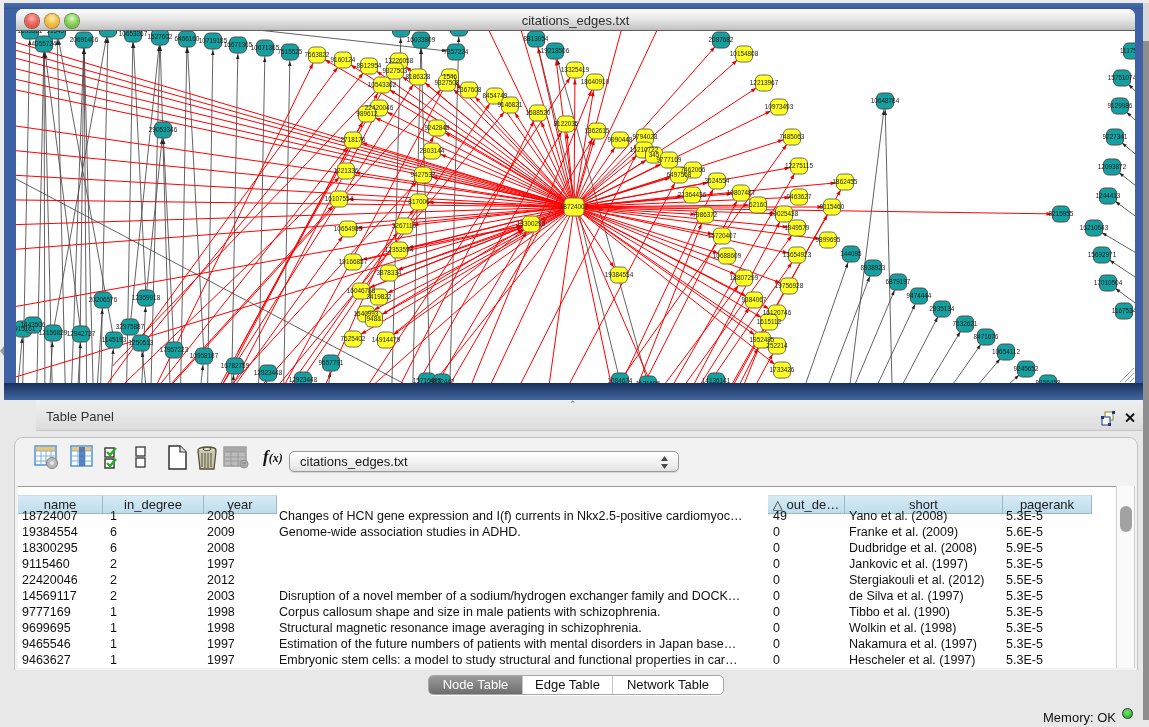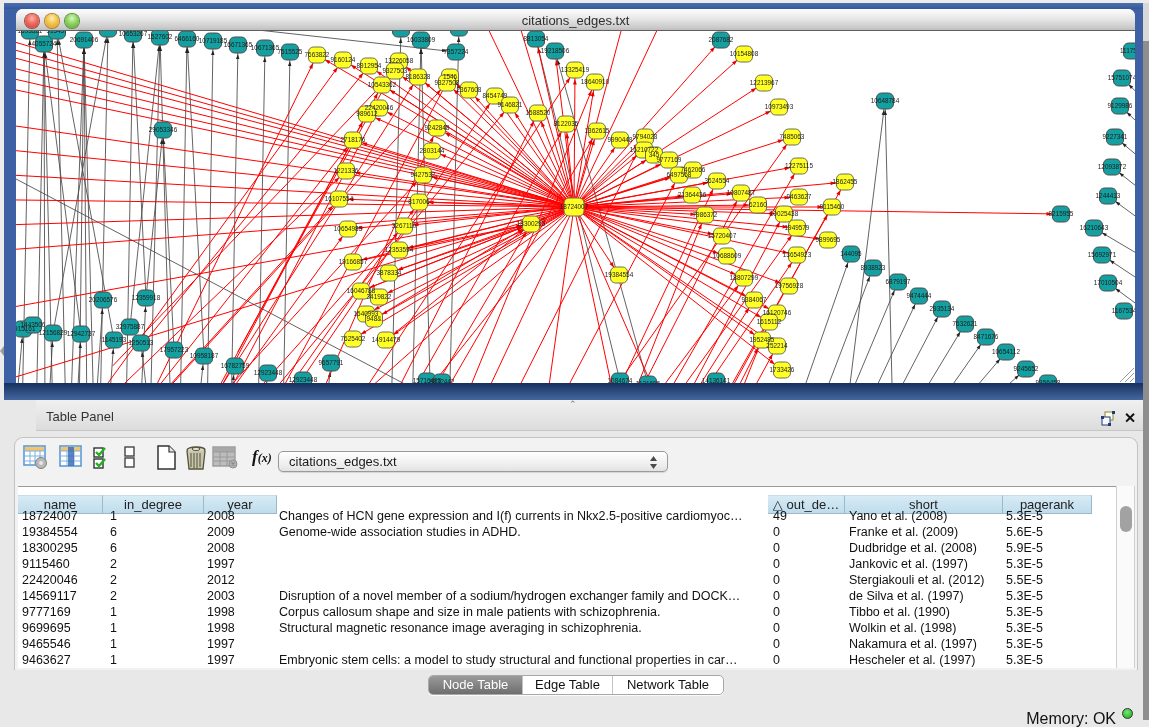--- a/index.html
+++ b/index.html
@@ -30,21 +30,21 @@
 #panelbar{position:absolute;left:0;top:400px;width:1143px;height:31px;
   background:linear-gradient(to bottom,#f0f0f0,#dcdcdc);border-bottom:1px solid #c6c6c6;margin-left:36px;}
 #panelbar .cap{position:absolute;left:10px;top:9px;font-size:13px;color:#333;}
 #divgrip{position:absolute;left:569px;top:399px;width:10px;height:7px;color:#777;font-size:9px;}
 #float-ic{position:absolute;left:1101px;top:411px;width:16px;height:16px;}
 #close-ic{position:absolute;left:1124px;top:410px;width:16px;height:16px;font-size:14.5px;
   font-weight:bold;color:#111;}
 #panelbox{position:absolute;left:14px;top:437px;width:1124px;height:233px;background:#f2f2f2;
   border:1px solid #c2c2c2;border-radius:9px 9px 0 0;border-bottom:none;}
 
-#toolbar{position:absolute;left:3px;top:437px;width:1124px;height:45px;}
+#toolbar{position:absolute;left:14px;top:437px;width:1124px;height:45px;}
 .ticon{position:absolute;top:8px;}
 #dropdown{position:absolute;left:275px;top:14px;width:390px;height:21px;border:1px solid #9a9a9a;
   border-radius:5px;background:linear-gradient(to bottom,#ffffff,#ededed 70%,#e2e2e2);
   font-size:13px;color:#1a1a1a;line-height:19px;padding-left:10px;
   box-shadow:0 1px 1px rgba(0,0,0,0.12);}
 
 #tablewrap{position:absolute;left:18px;top:486px;width:1098px;height:182px;background:#fff;
   border-top:1px solid #9a9a9a;overflow:hidden;}
 #thead{position:absolute;left:0;top:0;height:19px;width:1098px;}
 .th{position:absolute;top:8px;height:19px;background:linear-gradient(to bottom,#d7ebf5,#bfdcec);
@@ -59,21 +59,21 @@
   border-radius:6px;}
 
 #tabs{position:absolute;left:428px;top:675px;width:296px;height:20px;border:1px solid #a8a8a8;
   border-radius:5px;background:#fff;box-shadow:0 1px 0 rgba(255,255,255,0.8);}
 #tabs .seg{position:absolute;top:0;height:18px;font-size:13px;line-height:18px;text-align:center;}
 #seg1{left:0;width:93px;background:linear-gradient(to bottom,#9a9a9a,#6e6e6e);color:#fff;
   border-radius:4px 0 0 4px;}
 #seg2{left:93px;width:90px;color:#111;border-left:1px solid #c4c4c4;}
 #seg3{left:183px;width:111px;color:#111;border-left:1px solid #c4c4c4;}
 #statusbar{position:absolute;left:0;top:700px;width:1149px;height:27px;background:#e8e8e8;}
-#mem{position:absolute;right:33px;top:10px;font-size:16px;color:#111;}
+#mem{position:absolute;right:33px;top:10px;font-size:13px;color:#111;}
 #memdot{position:absolute;right:16px;top:8px;width:11px;height:11px;border-radius:50%;
   background:radial-gradient(circle at 45% 35%,#7fe07f,#2fc32f 65%,#22a822);
   border:1.5px solid #333;}
 svg text{font-family:"Liberation Sans",sans-serif;}
 </style>
 </head>
 <body>
 <div id="desktop"></div>
 <div id="bluezone"></div>
 <div id="blue-top"></div>
@@ -702,20 +702,21 @@
       <span style="left:189px">1998</span>
       <span style="left:261px">Structural magnetic resonance image averaging in schizophrenia.</span>
       <span style="left:755px">0</span>
       <span style="left:831px">Wolkin et al. (1998)</span>
       <span style="left:988px">5.3E‑5</span>
     </div>
     <div class="row" style="top:149px">
       <span style="left:4px">9465546</span>
       <span style="left:92px">1</span>
       <span style="left:189px">1997</span>
+      <span style="left:261px">Estimation of the future numbers of patients with mental disorders in Japan base…</span>
       <span style="left:755px">0</span>
       <span style="left:831px">Nakamura et al. (1997)</span>
       <span style="left:988px">5.3E‑5</span>
     </div>
     <div class="row" style="top:165px">
       <span style="left:4px">9463627</span>
       <span style="left:92px">1</span>
       <span style="left:189px">1997</span>
       <span style="left:261px">Embryonic stem cells: a model to study structural and functional properties in car…</span>
       <span style="left:755px">0</span>

